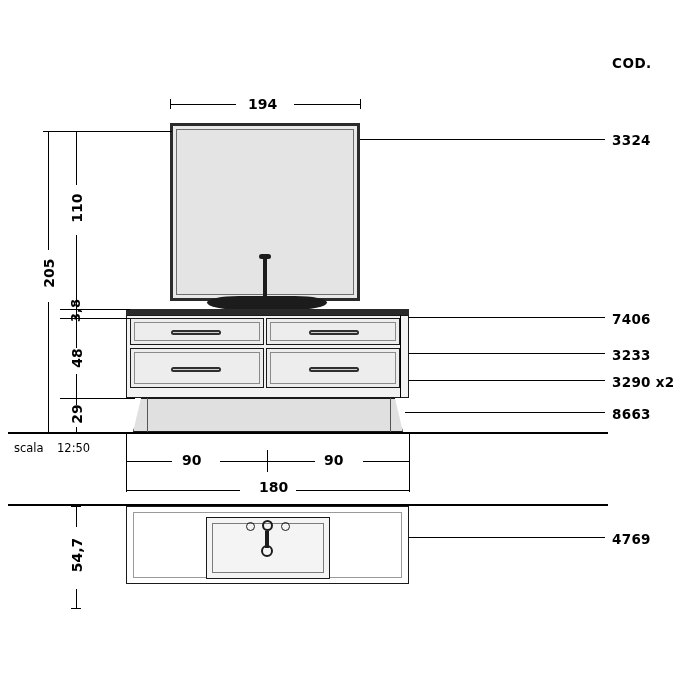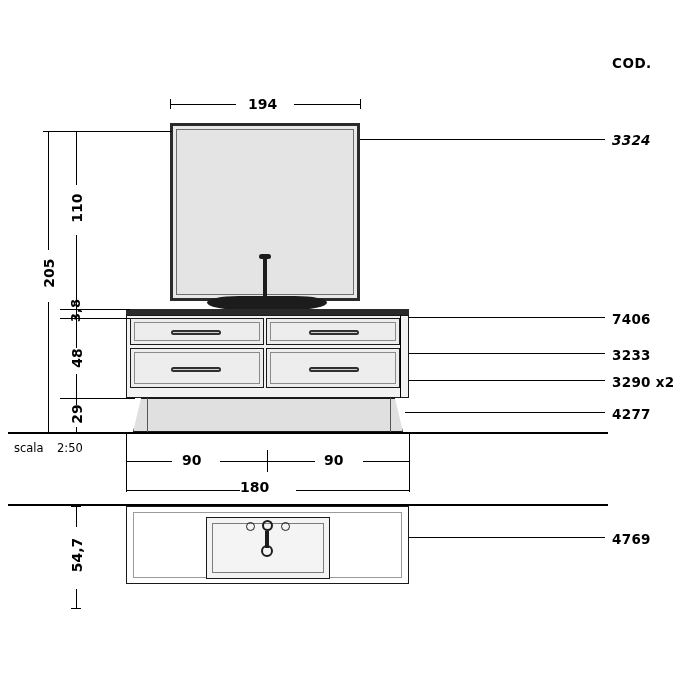--- a/index.html
+++ b/index.html
@@ -123,25 +123,25 @@
     background: #1c1c1c;
   }
 </style>
 </head>
 <body>
 
 <div id="stage">
 
   <div class="abs cod-title" style="left:612px; top:55px;">COD.</div>
 
-  <div class="abs code-label" style="left:612px; top:132px;font-style:italic;">3324</div>
+  <div class="abs code-label" style="left:612px; top:132px;">3324</div>
   <div class="abs code-label" style="left:612px; top:311px;">7406</div>
   <div class="abs code-label" style="left:612px; top:347px;">3233</div>
   <div class="abs code-label" style="left:612px; top:374px;">3290 x2</div>
-  <div class="abs code-label" style="left:612px; top:406px;">4277</div>
+  <div class="abs code-label" style="left:612px; top:406px;">8663</div>
   <div class="abs code-label" style="left:612px; top:531px;">4769</div>
 
   <div class="abs hline" style="left:333px; top:139px; width:272px;"></div>
   <div class="abs" style="left:330px; top:135px; width:7px; height:7px; background:#1c1c1c; transform:skewX(-20deg);"></div>
 
   <div class="abs hline" style="left:392px; top:317px; width:213px;"></div>
 
   <div class="abs hline" style="left:383px; top:353px; width:222px;"></div>
   <div class="abs" style="left:378px; top:350px; width:7px; height:7px; background:#1c1c1c; transform:skewX(-20deg);"></div>
 
@@ -226,36 +226,36 @@
   <div class="abs" style="left:68px; top:348px; width:17px; height:26px; background:#fff;"></div>
   <div class="abs dim-v" style="left:55px; top:350px; width:44px; text-align:center;">48</div>
 
   <div class="abs vline" style="left:76px; top:398px; height:34px;"></div>
   <div class="abs hline" style="left:71px; top:398px; width:10px;"></div>
   <div class="abs hline" style="left:71px; top:432px; width:10px;"></div>
   <div class="abs" style="left:68px; top:405px; width:17px; height:22px; background:#fff;"></div>
   <div class="abs dim-v" style="left:55px; top:406px; width:44px; text-align:center;">29</div>
 
   <div class="abs scala" style="left:14px; top:441px;">scala</div>
-  <div class="abs scala" style="left:57px; top:441px;">2:50</div>
+  <div class="abs scala" style="left:57px; top:441px;">12:50</div>
 
   <div class="abs vline" style="left:126px; top:432px; height:60px;"></div>
   <div class="abs vline" style="left:267px; top:450px; height:22px;"></div>
   <div class="abs vline" style="left:409px; top:432px; height:60px;"></div>
 
   <div class="abs hline" style="left:126px; top:461px; width:141px;"></div>
   <div class="abs hline" style="left:267px; top:461px; width:142px;"></div>
   <div class="abs" style="left:172px; top:452px; width:48px; height:18px; background:#fff;"></div>
   <div class="abs dim-h" style="left:182px; top:452px;">90</div>
   <div class="abs" style="left:315px; top:452px; width:48px; height:18px; background:#fff;"></div>
   <div class="abs dim-h" style="left:324px; top:452px;">90</div>
 
   <div class="abs hline" style="left:126px; top:490px; width:283px;"></div>
   <div class="abs" style="left:240px; top:480px; width:56px; height:18px; background:#fff;"></div>
-  <div class="abs dim-h" style="left:240px; top:479px;">180</div>
+  <div class="abs dim-h" style="left:259px; top:479px;">180</div>
 
   <div class="abs hline" style="left:8px; top:504px; width:600px; height:1.5px;"></div>
 
   <div class="abs plan-outline" style="left:126px; top:506px; width:283px; height:78px;"></div>
 
   <div class="abs" style="left:133px; top:512px; width:269px; height:66px; border:1px solid #9a9a9a; box-sizing:border-box;"></div>
 
   <div class="abs sink-box" style="left:206px; top:517px; width:124px; height:62px;">
     <div class="sink-inner"></div>
   </div>

